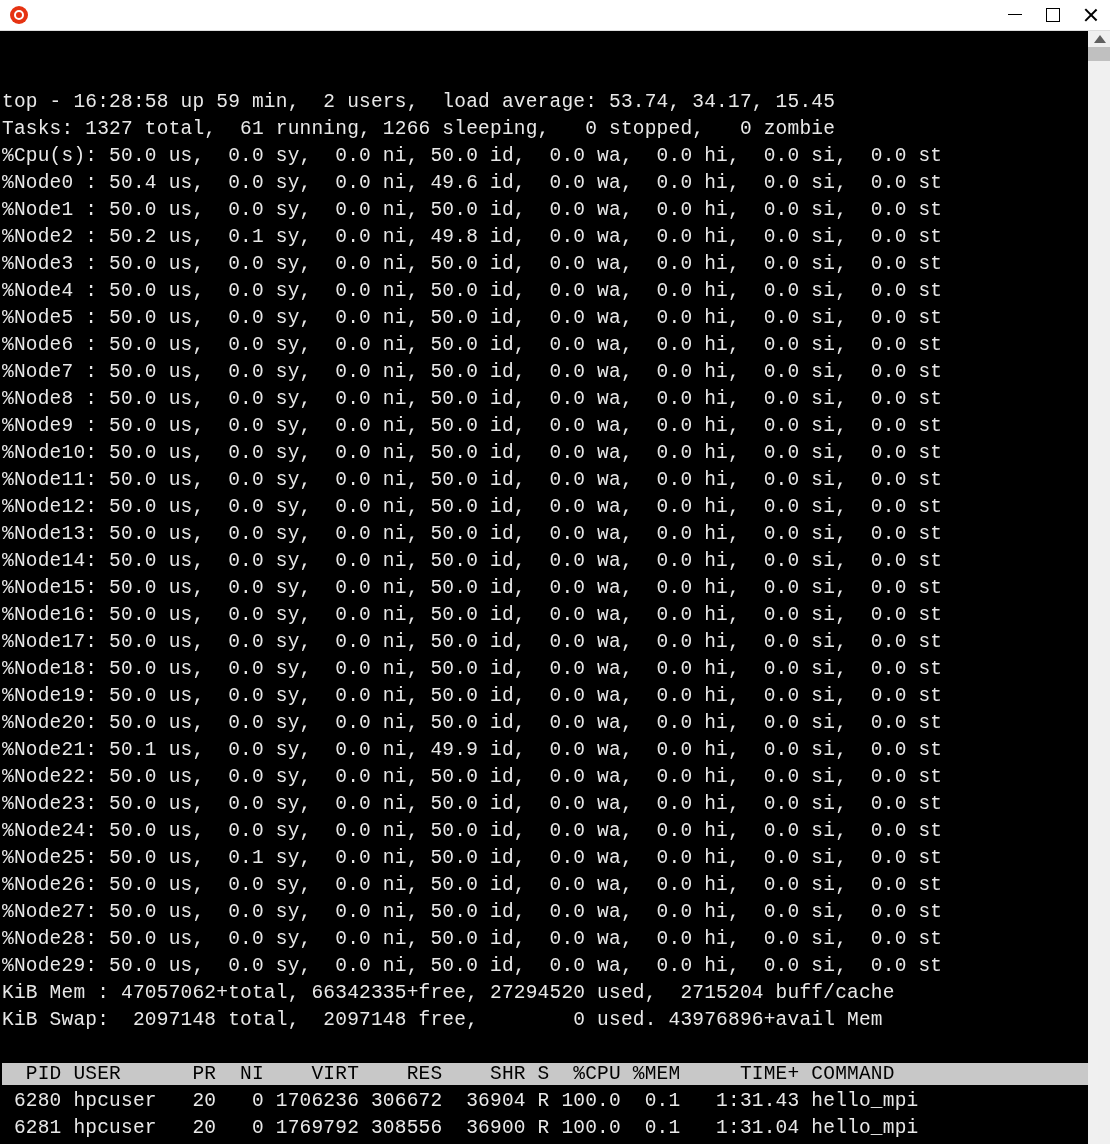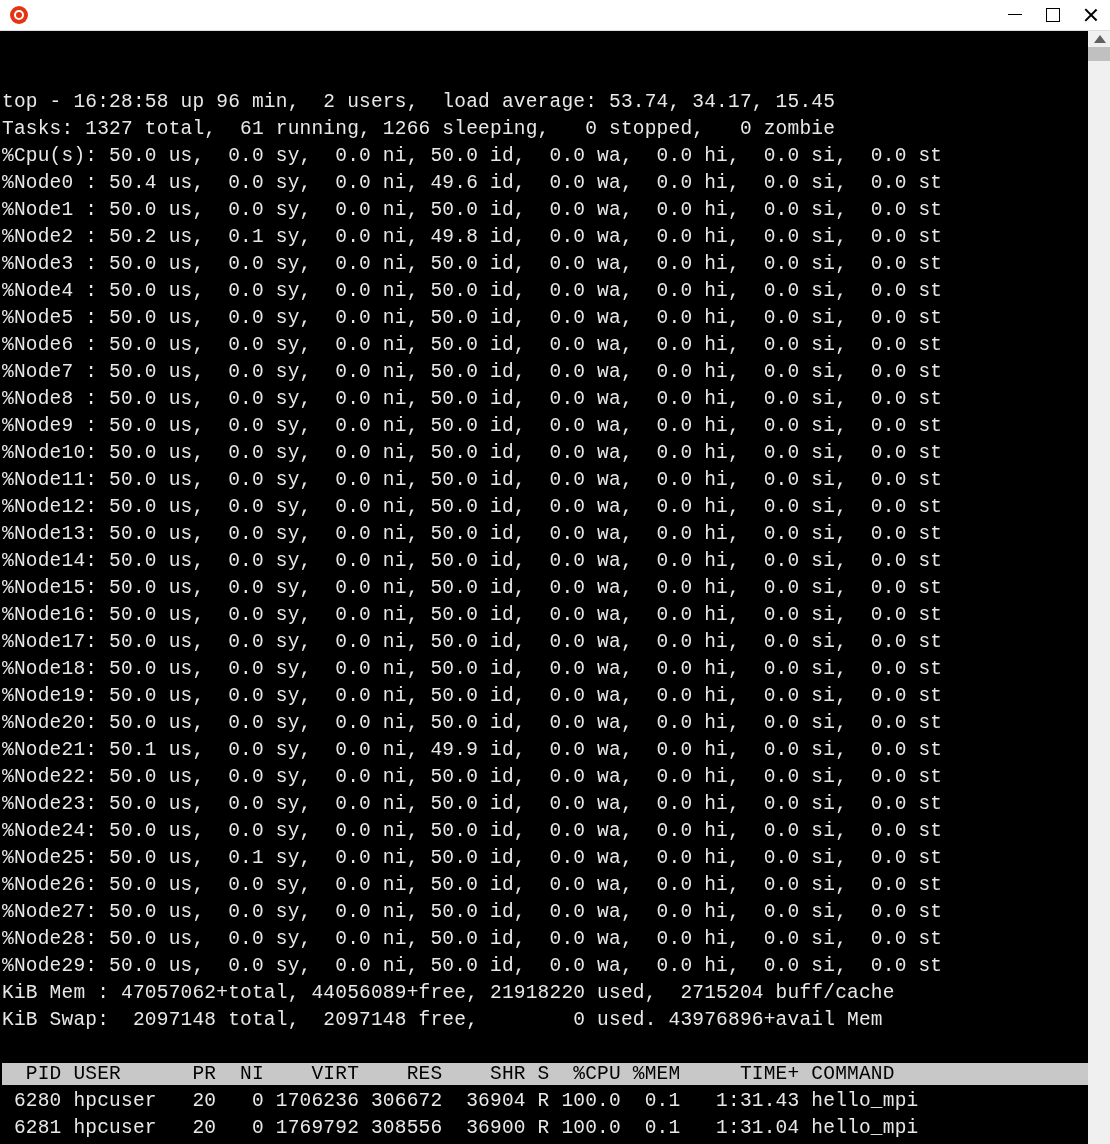--- a/index.html
+++ b/index.html
@@ -31,21 +31,21 @@
     <div class="win-btn win-max"></div>
     <div class="win-btn win-close"></div>
   </div>
 </div>
 
 <div class="term">
   <div class="scroll">
     <div class="scroll-arrow arr-up"></div>
     <div class="scroll-thumb" style="top:16px;"></div>
   </div>
-<span>top - 16:28:58 up 96 min,  2 users,  load average: 53.74, 34.17, 15.45</span>
+<span>top - 16:28:58 up 59 min,  2 users,  load average: 53.74, 34.17, 15.45</span>
 <span>Tasks: 1327 total,  61 running, 1266 sleeping,   0 stopped,   0 zombie</span>
 <span>%Cpu(s): 50.0 us,  0.0 sy,  0.0 ni, 50.0 id,  0.0 wa,  0.0 hi,  0.0 si,  0.0 st</span>
 <span id="nodes-block">%Node0 : 50.4 us,  0.0 sy,  0.0 ni, 49.6 id,  0.0 wa,  0.0 hi,  0.0 si,  0.0 st
 %Node1 : 50.0 us,  0.0 sy,  0.0 ni, 50.0 id,  0.0 wa,  0.0 hi,  0.0 si,  0.0 st
 %Node2 : 50.2 us,  0.1 sy,  0.0 ni, 49.8 id,  0.0 wa,  0.0 hi,  0.0 si,  0.0 st
 %Node3 : 50.0 us,  0.0 sy,  0.0 ni, 50.0 id,  0.0 wa,  0.0 hi,  0.0 si,  0.0 st
 %Node4 : 50.0 us,  0.0 sy,  0.0 ni, 50.0 id,  0.0 wa,  0.0 hi,  0.0 si,  0.0 st
 %Node5 : 50.0 us,  0.0 sy,  0.0 ni, 50.0 id,  0.0 wa,  0.0 hi,  0.0 si,  0.0 st
 %Node6 : 50.0 us,  0.0 sy,  0.0 ni, 50.0 id,  0.0 wa,  0.0 hi,  0.0 si,  0.0 st
 %Node7 : 50.0 us,  0.0 sy,  0.0 ni, 50.0 id,  0.0 wa,  0.0 hi,  0.0 si,  0.0 st
@@ -64,20 +64,20 @@
 %Node20: 50.0 us,  0.0 sy,  0.0 ni, 50.0 id,  0.0 wa,  0.0 hi,  0.0 si,  0.0 st
 %Node21: 50.1 us,  0.0 sy,  0.0 ni, 49.9 id,  0.0 wa,  0.0 hi,  0.0 si,  0.0 st
 %Node22: 50.0 us,  0.0 sy,  0.0 ni, 50.0 id,  0.0 wa,  0.0 hi,  0.0 si,  0.0 st
 %Node23: 50.0 us,  0.0 sy,  0.0 ni, 50.0 id,  0.0 wa,  0.0 hi,  0.0 si,  0.0 st
 %Node24: 50.0 us,  0.0 sy,  0.0 ni, 50.0 id,  0.0 wa,  0.0 hi,  0.0 si,  0.0 st
 %Node25: 50.0 us,  0.1 sy,  0.0 ni, 50.0 id,  0.0 wa,  0.0 hi,  0.0 si,  0.0 st
 %Node26: 50.0 us,  0.0 sy,  0.0 ni, 50.0 id,  0.0 wa,  0.0 hi,  0.0 si,  0.0 st
 %Node27: 50.0 us,  0.0 sy,  0.0 ni, 50.0 id,  0.0 wa,  0.0 hi,  0.0 si,  0.0 st
 %Node28: 50.0 us,  0.0 sy,  0.0 ni, 50.0 id,  0.0 wa,  0.0 hi,  0.0 si,  0.0 st
 %Node29: 50.0 us,  0.0 sy,  0.0 ni, 50.0 id,  0.0 wa,  0.0 hi,  0.0 si,  0.0 st</span>
-<span>KiB Mem : 47057062+total, 44056089+free, 21918220 used,  2715204 buff/cache</span>
+<span>KiB Mem : 47057062+total, 66342335+free, 27294520 used,  2715204 buff/cache</span>
 <span>KiB Swap:  2097148 total,  2097148 free,        0 used. 43976896+avail Mem</span>
 
 <span class="hdr">  PID USER      PR  NI    VIRT    RES    SHR S  %CPU %MEM     TIME+ COMMAND                   </span>
 <span id="proc-block" class="proc-table"> 6280 hpcuser   20   0 1706236 306672  36904 R 100.0  0.1   1:31.43 hello_mpi
  6281 hpcuser   20   0 1769792 308556  36900 R 100.0  0.1   1:31.04 hello_mpi
  6282 hpcuser   20   0 1160672 306256  36764 R 100.0  0.1   1:31.05 hello_mpi</span>
 </div>
 
 </body></html>

